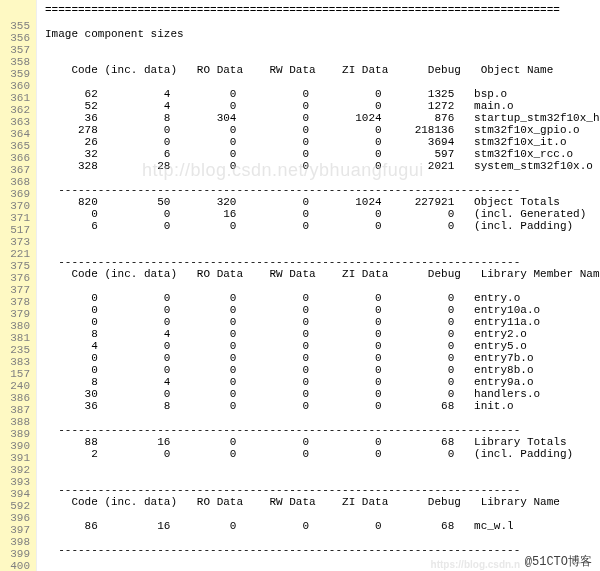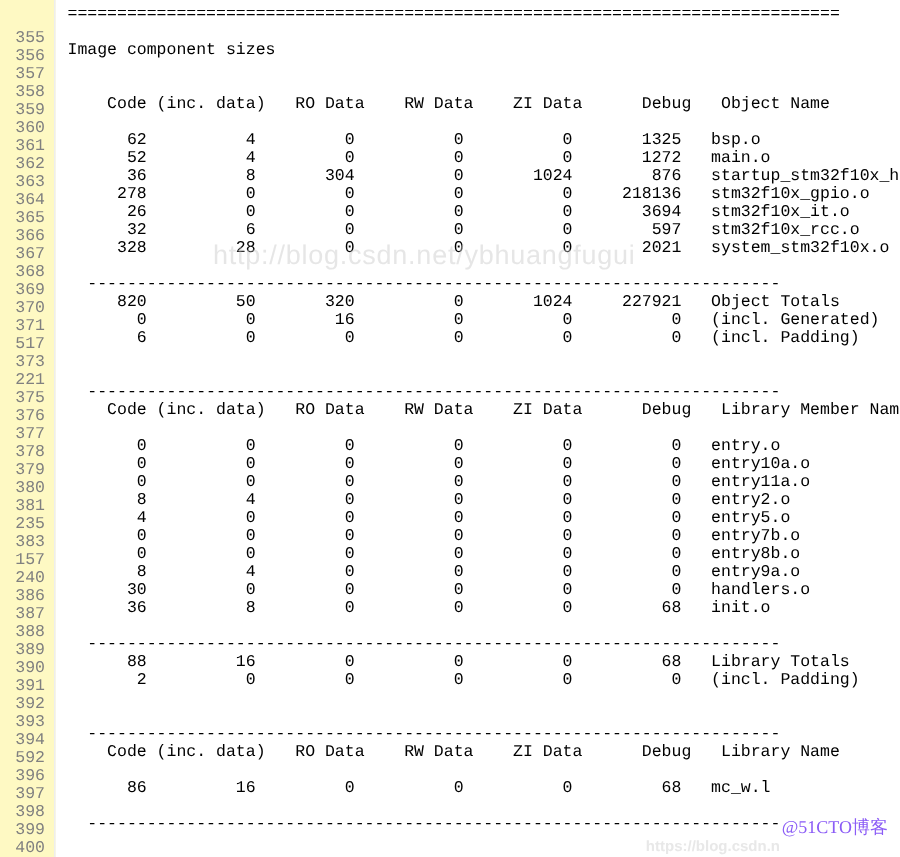--- a/index.html
+++ b/index.html
@@ -45,24 +45,24 @@
       font-family: Liberation Sans, sans-serif;
       font-size: 18px;
       color: rgba(200,200,200,0.45);
       letter-spacing: 0.5px;
       pointer-events: none;
       margin-left: 12px;
     }
     .watermark-br {
       position: absolute;
       right: 8px;
-      bottom: 16px;
-      font-family: Liberation Serif, serif;
+      bottom: 6px;
+      font-family: Liberation Mono, monospace;
       font-size: 12px;
-      color: #8b5cf6;
+      color: #404040;
       pointer-events: none;
     }
     .watermark-url {
       position: absolute;
       right: 80px;
       bottom: 6px;
       font-family: Arial, sans-serif;
       font-size: 10px;
       color: #e8e8e8;
       pointer-events: none;

